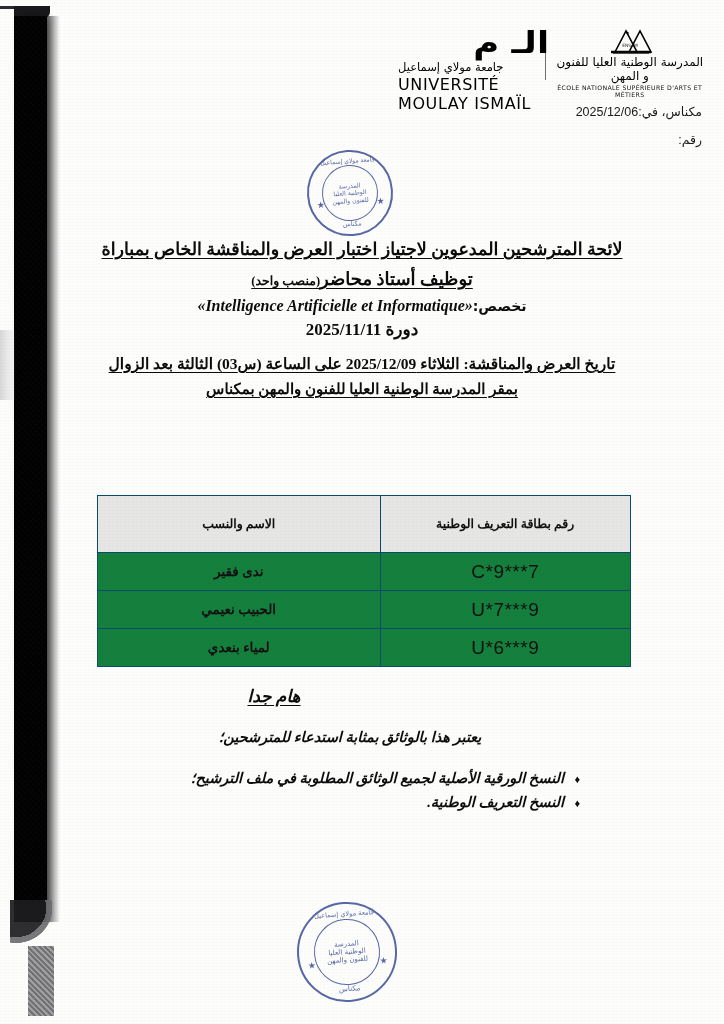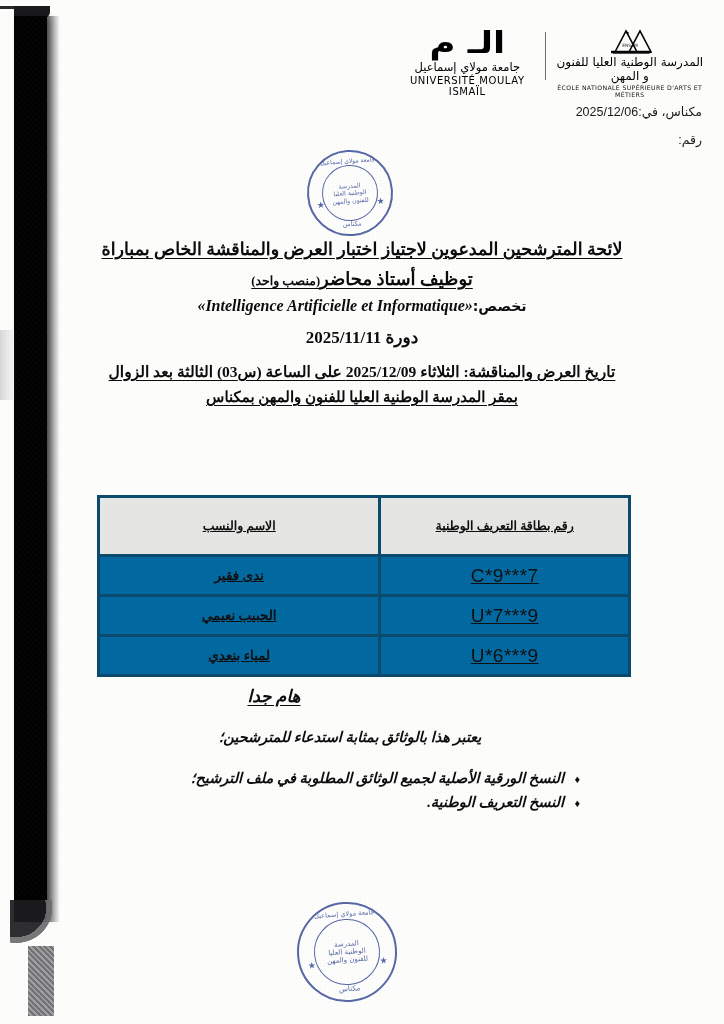--- a/index.html
+++ b/index.html
@@ -65,34 +65,34 @@
     position:absolute;left:0;top:330px;width:16px;height:70px;
     background:linear-gradient(90deg,#b9b9bb,rgba(255,255,255,0));
     opacity:.55;
   }
 
   
   .header{
     position:absolute;left:398px;top:28px;width:306px;height:64px;
     display:flex;align-items:flex-start;gap:0;
   }
-  .logo-umi{width:140px;text-align:center;filter:grayscale(1) contrast(1.25);}
+  .logo-umi{width:140px;filter:grayscale(1) contrast(1.25);}
   .logo-umi .mark{
     font-family:"DejaVu Sans",sans-serif;
     font-size:30px;font-weight:700;letter-spacing:-2px;
     color:#101010;line-height:30px;
     transform:scaleX(1.18);
     direction:rtl;
   }
   .logo-umi .ar{
     font-size:11.5px;color:#111;letter-spacing:2px;
     font-family:"DejaVu Sans",sans-serif;margin-top:2px;
   }
   .logo-umi .fr{
-    font-size:10px;color:#111;letter-spacing:.6px;
+    font-size:16px;color:#111;letter-spacing:.6px;
     font-family:"DejaVu Sans",sans-serif;
     text-transform:uppercase;margin-top:1px;
   }
   .logo-sep{
     width:1px;height:48px;background:#6f6f6f;margin:4px 10px 0 8px;flex:none;
   }
   .logo-ensam{width:150px;text-align:center;filter:grayscale(1) contrast(1.2);}
   .logo-ensam .tri-wrap{height:26px;position:relative;}
   .logo-ensam svg{display:block;margin:0 auto;}
   .logo-ensam .ar{
@@ -159,53 +159,52 @@
   .t-sub .small{font-size:12.5px;}
   .t-spec{
     font-size:16px;margin-top:7px;font-weight:700;font-style:italic;
   }
   .t-spec .lbl{
     font-style:normal;font-size:14px;font-weight:700;
     font-family:"DejaVu Sans",sans-serif;
     text-align:right;
   }
   .t-session{
-    font-size:17px;font-weight:700;margin-top:12px;
+    font-size:17px;font-weight:700;margin-top:4px;
     font-family:"Liberation Serif",serif;
   }
   .t-date{
     font-size:15.5px;font-weight:700;margin-top:12px;line-height:24px;
     text-decoration:underline;text-underline-offset:3px;
   }
   .t-place{
     font-size:15px;font-weight:700;margin-top:4px;
     text-decoration:underline;text-underline-offset:3px;
   }
 
   
   .table-wrap{
     position:absolute;left:97px;top:495px;width:534px;
   }
   table.cands{
     width:100%;border-collapse:collapse;direction:rtl;
     table-layout:fixed;
   }
   table.cands th,table.cands td{
-    border:3px solid #0c4a6e;
+    border:1px solid #0c4a6e;
     text-align:center;vertical-align:middle;
     color:#101010;
-    text-decoration:underline;
   }
   table.cands thead th{
     background:#e9e9e7;
     font-size:12.5px;font-weight:700;height:54px;
     font-family:"Liberation Serif",serif;
     box-shadow:inset 0 0 0 40px rgba(0,0,0,0.012);
   }
-  table.cands tbody td{height:35px;background:#0369a1;}
+  table.cands tbody td{height:35px;background:#15803d;}
   td.name{font-size:13.5px;font-weight:700;}
   td.cin{
     font-family:"Liberation Sans","DejaVu Sans",sans-serif;
     font-size:19px;letter-spacing:.5px;direction:ltr;
   }
   col.c-cin{width:47%;}
   col.c-name{width:53%;}
 
   
   .important{

